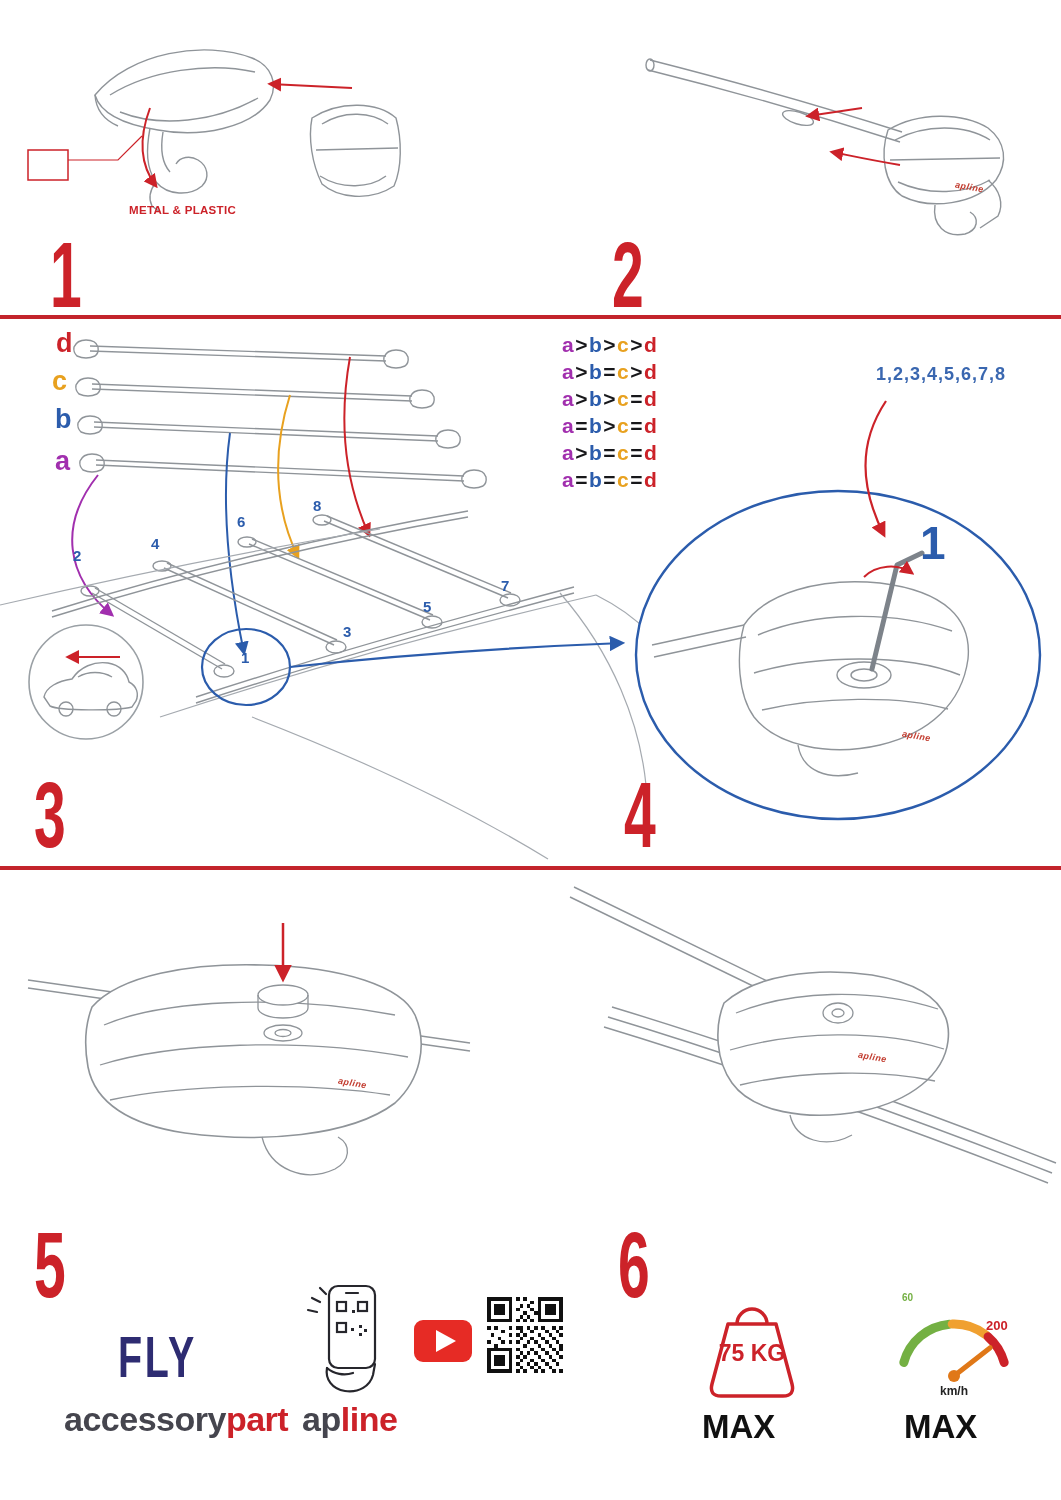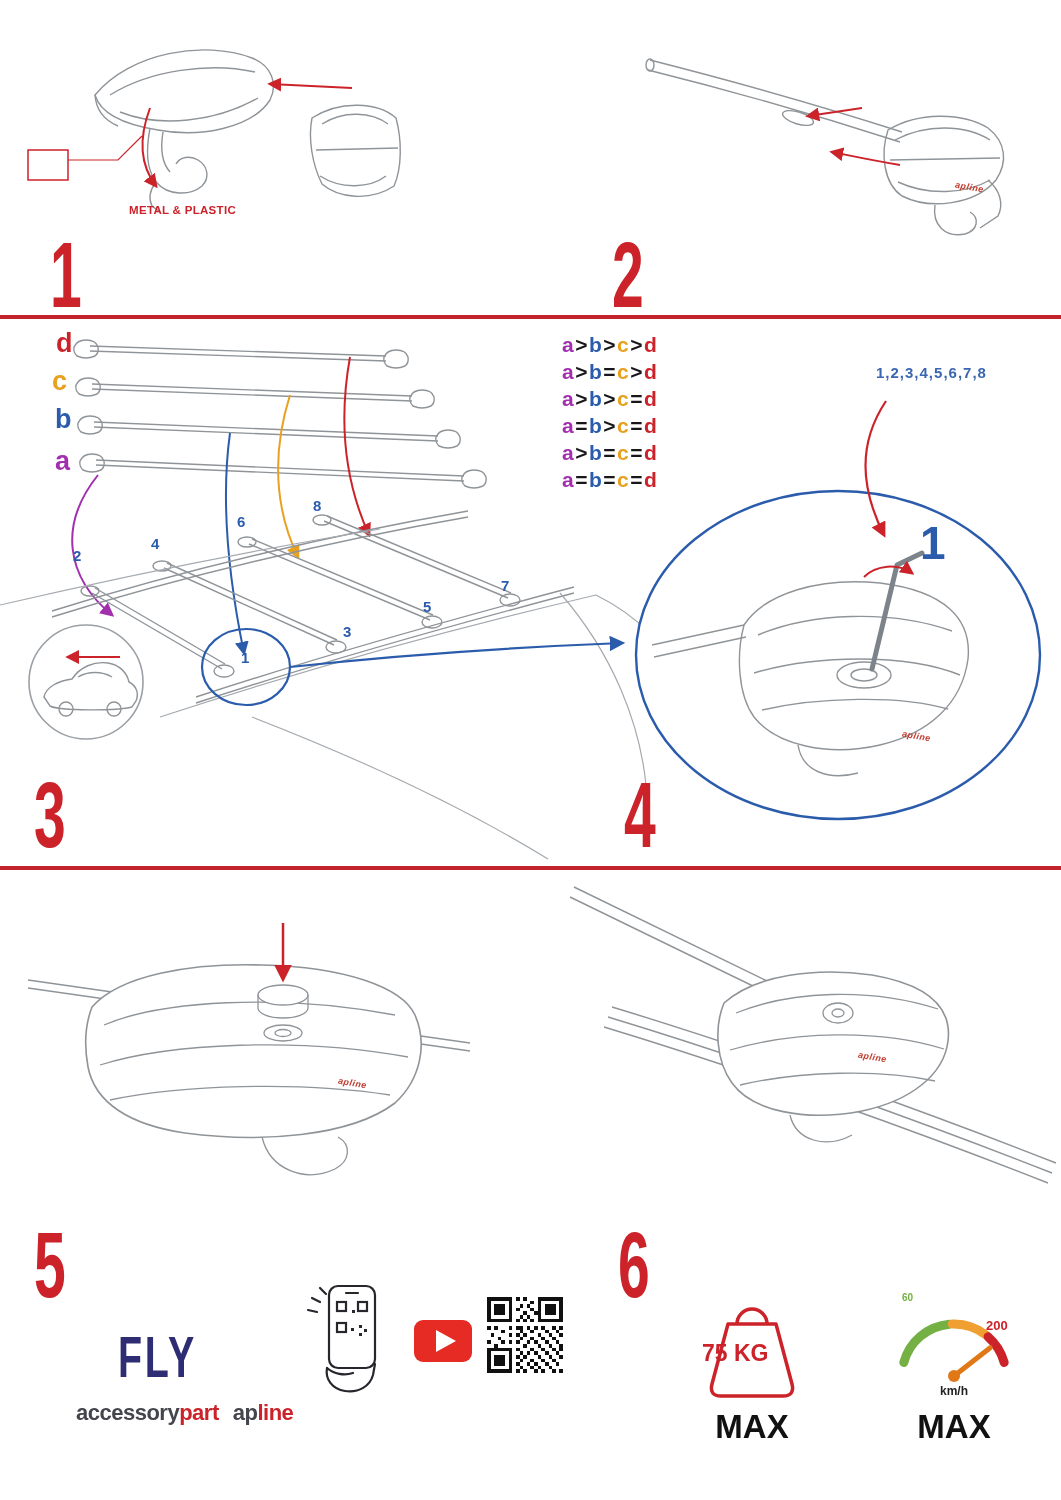--- a/index.html
+++ b/index.html
@@ -11,34 +11,34 @@
           transform:scaleX(.62);transform-origin:left top;}
   .matblock{position:absolute;left:58px;top:204px;width:178px;text-align:right;}
   .mat-head{color:#cc2229;font-weight:700;font-size:11.5px;letter-spacing:.3px;margin-bottom:15px;}
   .models div{color:#4a5ca8;font-size:9px;line-height:11px;font-weight:700;}
   .barlabel{position:absolute;font-size:27px;font-weight:700;line-height:1;}
   .c-red{color:#cc2229;} .c-blue{color:#2b5cac;} .c-purple{color:#a12fae;}
   .c-orange{color:#e8a11f;}
   .formulas{position:absolute;left:562px;top:333px;text-align:right;}
   .formula{height:27px;font-size:21px;font-weight:700;letter-spacing:1.5px;}
   .tA{color:#a12fae;} .tB{color:#2b5cac;} .tC{color:#e8a11f;} .tD{color:#cc2229;} .tOp{color:#17171a;}
-  .seq{position:absolute;left:876px;top:364px;color:#3a67b0;font-weight:700;font-size:15px;letter-spacing:1px;}
+  .seq{position:absolute;left:876px;top:364px;color:#3a67b0;font-weight:700;font-size:18px;letter-spacing:1px;}
   .toolnum{position:absolute;left:920px;top:520px;color:#2b5cac;font-weight:700;font-size:46px;line-height:1;}
   .posnum{position:absolute;color:#2b5cac;font-weight:700;font-size:15px;line-height:1;}
   .tiny-logo{position:absolute;color:#c23b2e;font-size:9px;font-style:italic;font-weight:700;
              letter-spacing:.5px;transform:rotate(10deg);}
   .fly{position:absolute;left:118px;top:1328px;color:#2e2c72;font-size:58px;font-weight:600;
        letter-spacing:4px;line-height:1;transform:scaleX(.68);transform-origin:left top;}
-  .brandline{position:absolute;left:64px;top:1400px;font-size:22px;font-weight:700;color:#45454e;
-             letter-spacing:-.5px;white-space:nowrap;margin-left:12px;}
+  .brandline{position:absolute;left:64px;top:1400px;font-size:34px;font-weight:700;color:#45454e;
+             letter-spacing:-.5px;white-space:nowrap;}
   .brandline .gap{display:inline-block;width:14px;}
   .brand-red{color:#cc2229;}
-  .kg{position:absolute;left:702px;top:1340px;width:100px;color:#cc2229;
+  .kg{position:absolute;left:702px;top:1340px;width:100px;text-align:center;color:#cc2229;
       font-weight:700;font-size:23px;}
-  .maxlabel{position:absolute;width:100px;text-align:center;color:#111;font-weight:700;font-size:33px;line-height:1;}
+  .maxlabel{position:absolute;width:100px;text-align:left;color:#111;font-weight:700;font-size:33px;line-height:1;}
   .speed-low{position:absolute;left:902px;top:1292px;color:#74b043;font-weight:700;font-size:10px;}
   .speed-high{position:absolute;left:986px;top:1318px;color:#cc2229;font-weight:700;font-size:13px;}
   .speed-unit{position:absolute;left:904px;top:1384px;width:100px;text-align:center;color:#222;
               font-weight:700;font-size:12px;}
   svg{overflow:visible;}
 </style>
 </head>
 <body>
 
 <div class="page">

